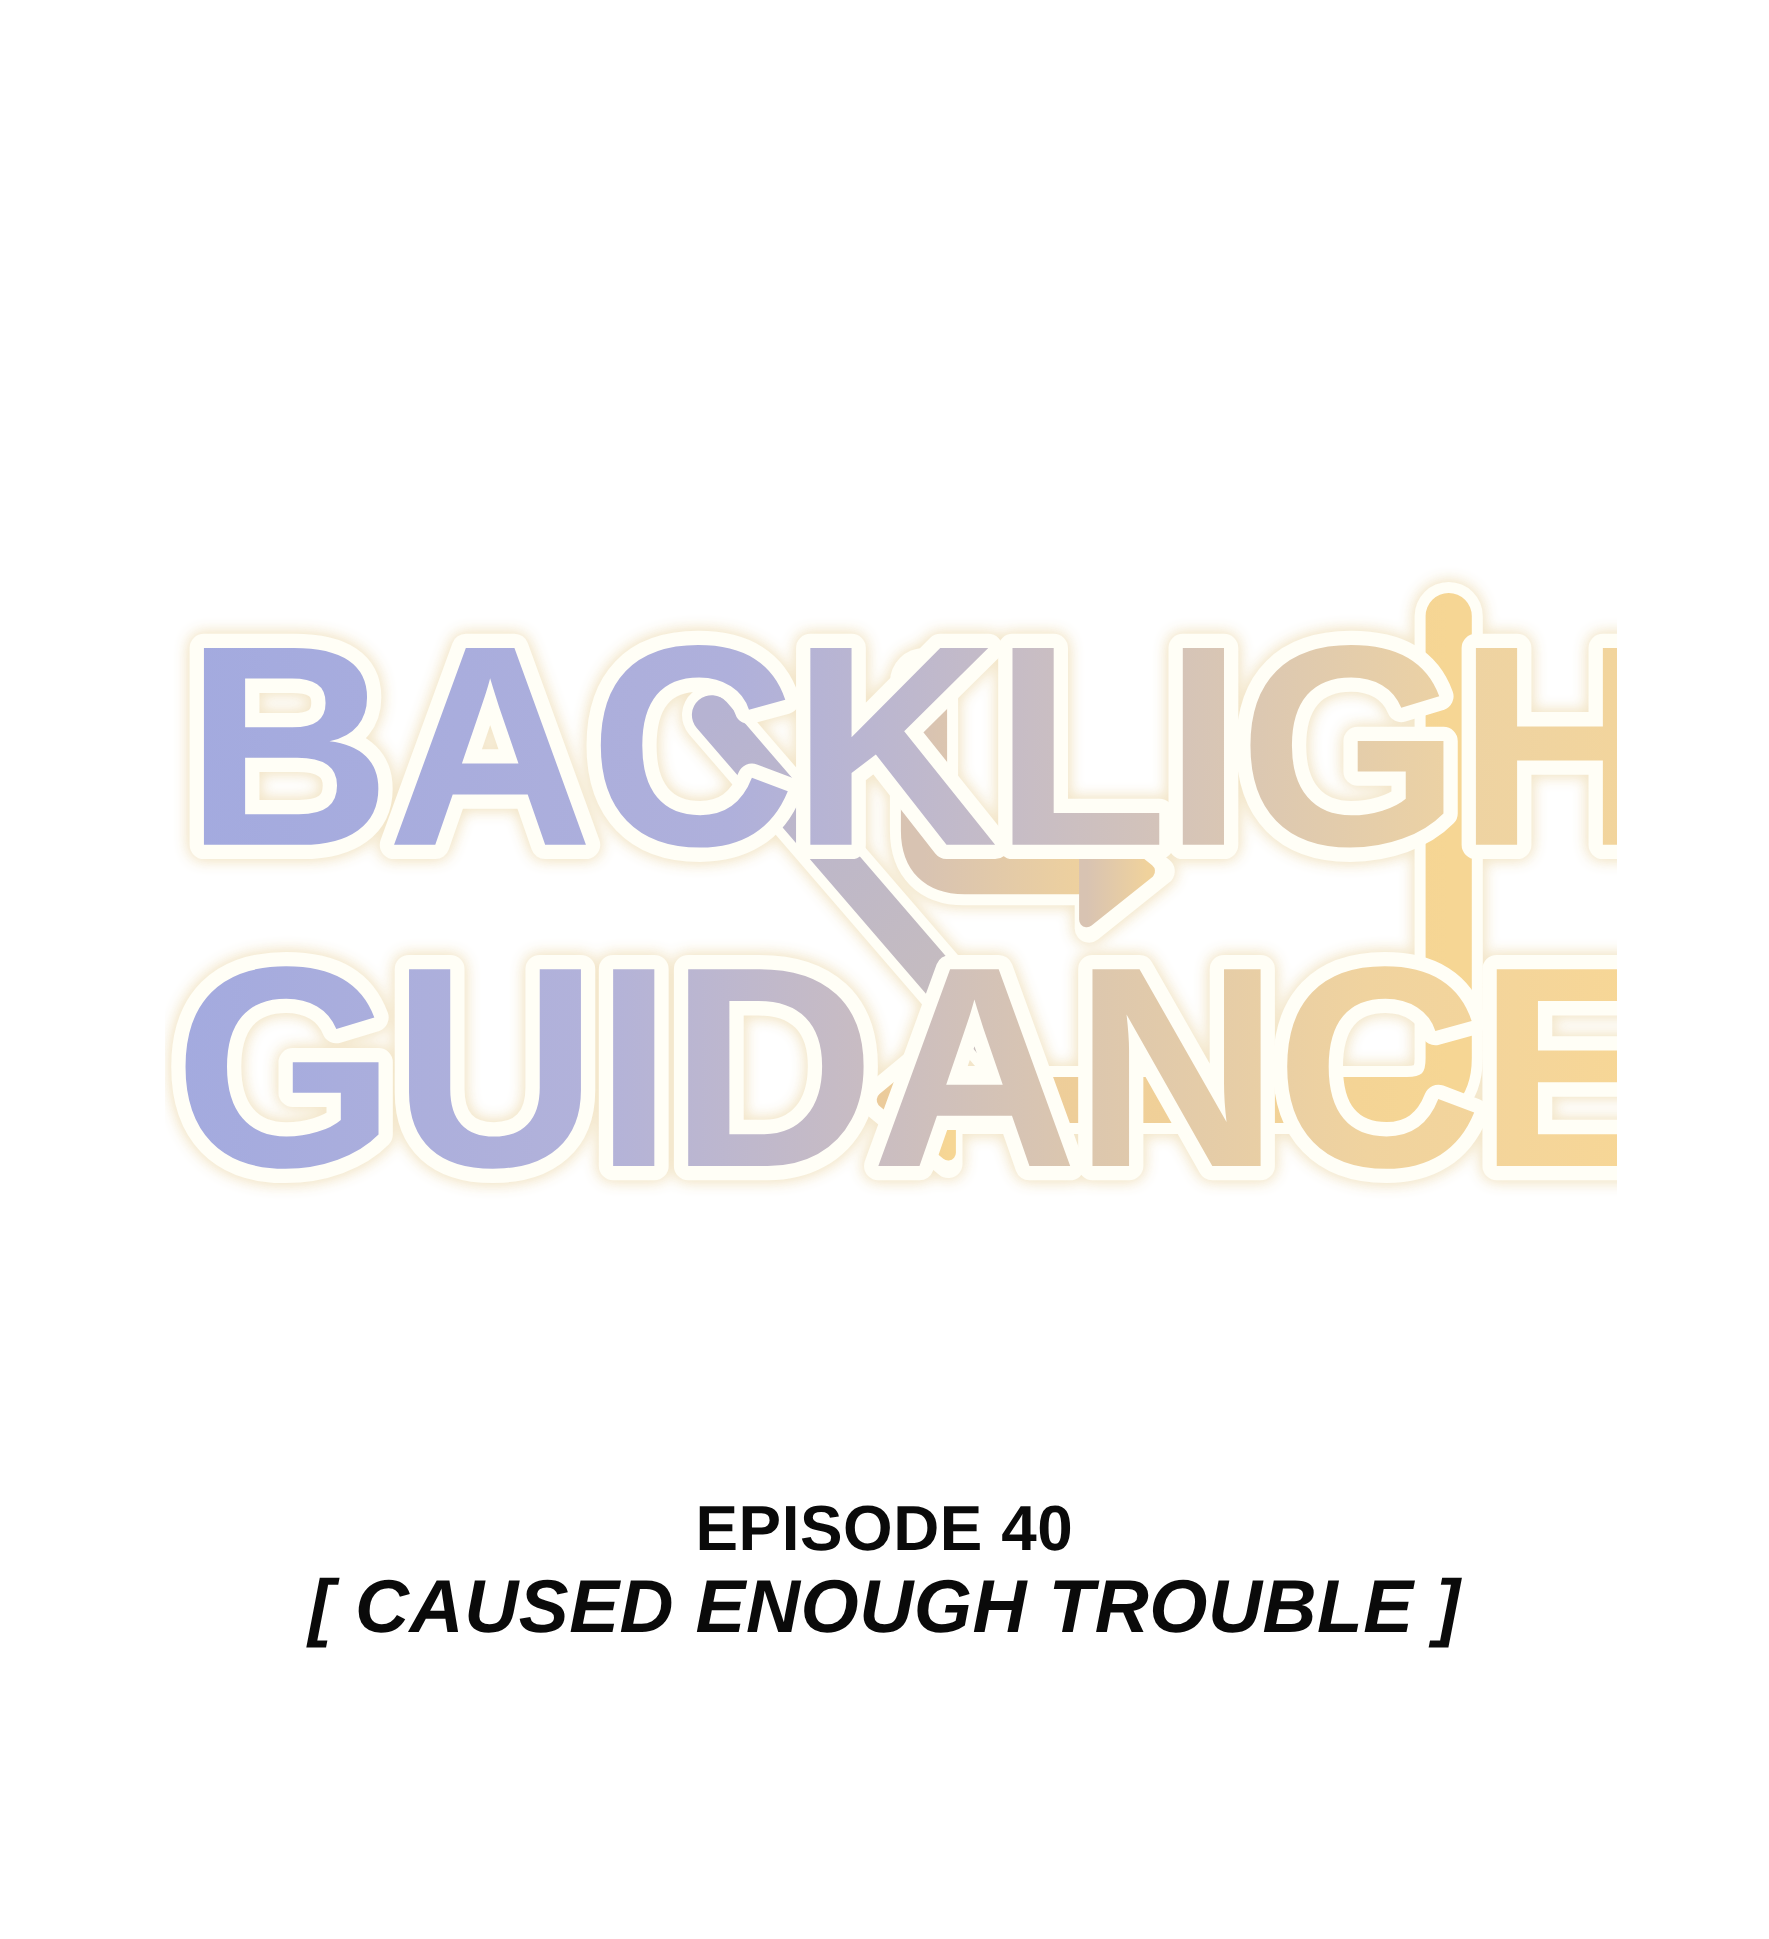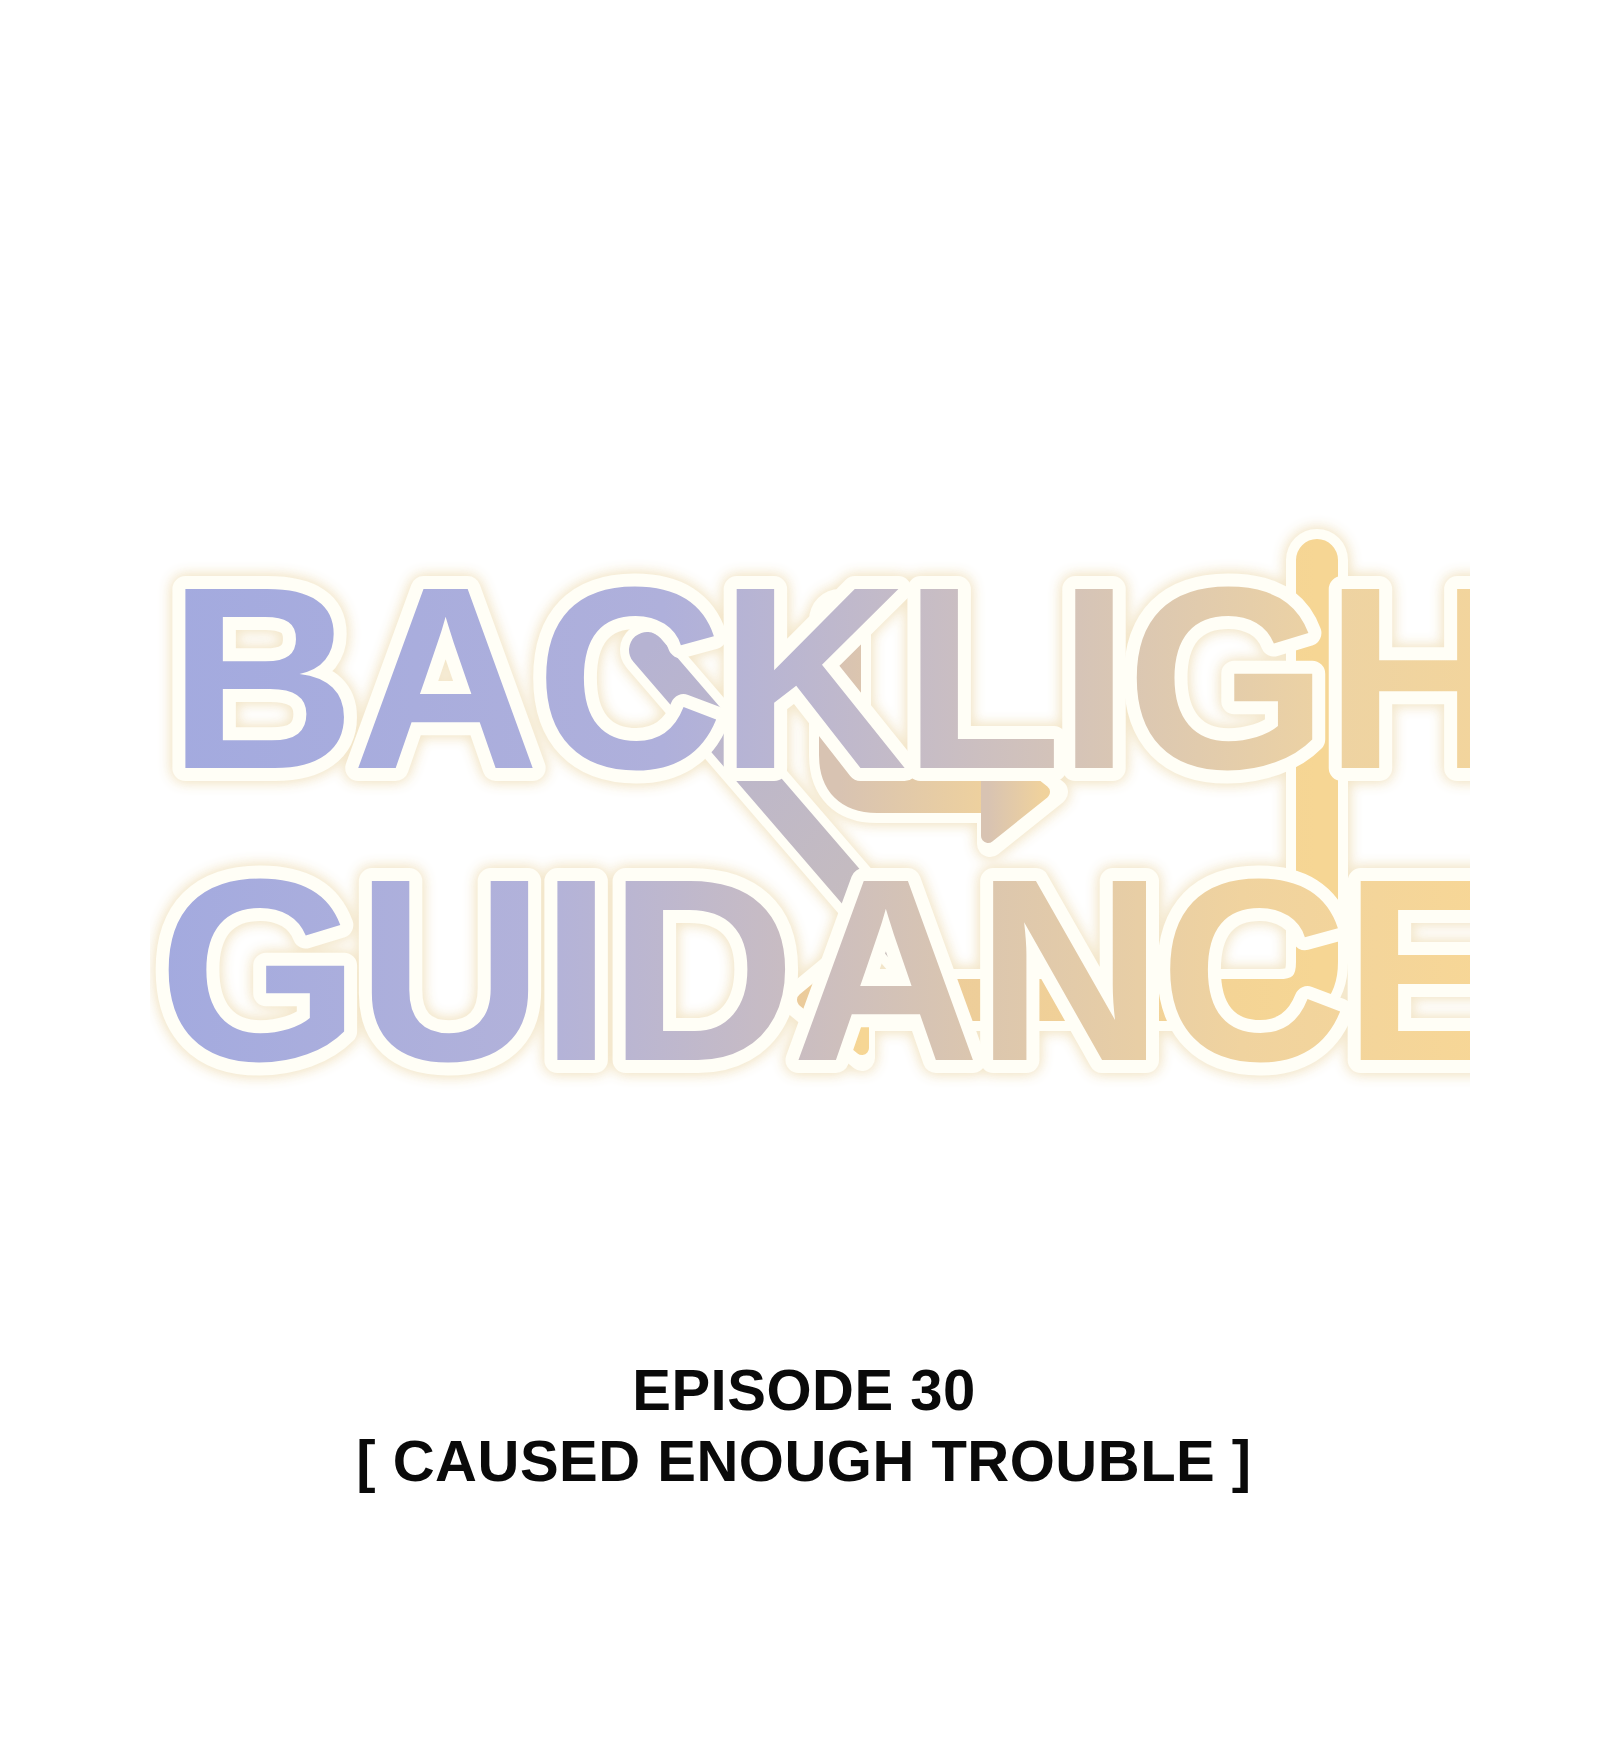--- a/index.html
+++ b/index.html
@@ -47,22 +47,23 @@
     font-family: "Liberation Sans", sans-serif;
     font-weight: bold;
     letter-spacing: 0.5px;
     white-space: nowrap;
   }
   #episode-number {
     font-size: 58px;
     line-height: 70px;
   }
   #episode-title {
-    font-size: 58px;
+    font-size: 68px;
     line-height: 72px;
+    font-style: italic;
   }
 </style>
 </head>
 <body>
 
 <div id="page">
 
   <div id="logo-block">
     <svg id="logo-svg" viewBox="0 0 1320 620" xmlns="http://www.w3.org/2000/svg">
       <defs>
@@ -136,17 +137,17 @@
         <text x="18" y="268" font-family="'Liberation Sans', sans-serif" font-weight="bold" font-size="260" letter-spacing="-4" fill="url(#titleGrad)">BACKLIGHT</text>
 
         <text x="8" y="560" font-family="'Liberation Sans', sans-serif" font-weight="bold" font-size="260" letter-spacing="-4" stroke="#FFFEF6" stroke-width="26" stroke-linejoin="round" fill="none">GUIDANCE</text>
         <text x="8" y="560" font-family="'Liberation Sans', sans-serif" font-weight="bold" font-size="260" letter-spacing="-4" fill="url(#titleGrad2)">GUIDANCE</text>
 
       </g>
     </svg>
   </div>
 
   <div id="episode-block">
-    <span class="ep-line" id="episode-number">EPISODE 30</span>
+    <span class="ep-line" id="episode-number">EPISODE 40</span>
     <span class="ep-line" id="episode-title">[ CAUSED ENOUGH TROUBLE ]</span>
   </div>
 
 </div>
 
 </body></html>

